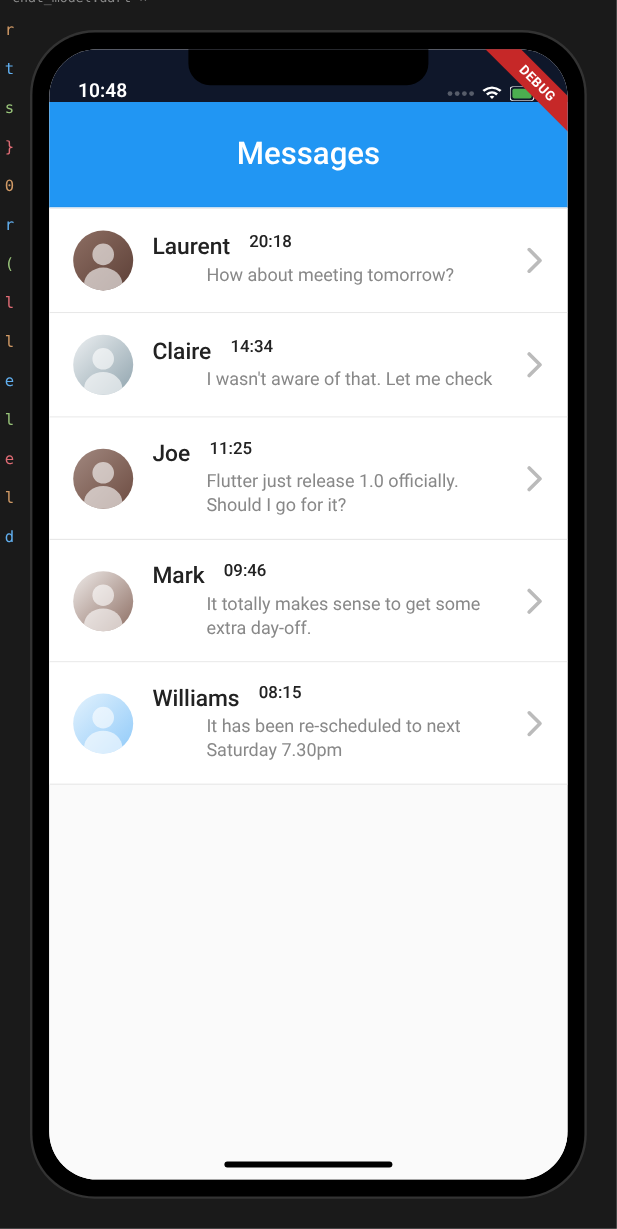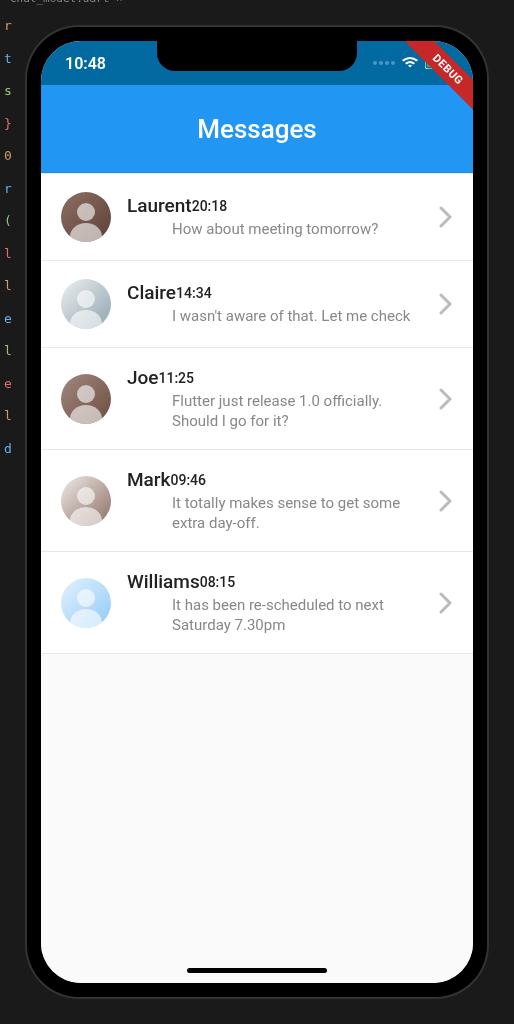--- a/index.html
+++ b/index.html
@@ -67,23 +67,23 @@
       color: #fff;
       font-size: 11px;
       font-weight: bold;
       padding: 4px 40px;
       transform: rotate(45deg);
       z-index: 11;
       letter-spacing: 0.5px;
     }
     .status-bar {
       height: 44px;
-      background: #0369a1;
-      display: flex;
-      align-items: center;
+      background: #0f172a;
+      display: flex;
+      align-items: flex-end;
       justify-content: space-between;
       padding: 0 24px;
       color: #fff;
       font-size: 16px;
       font-weight: 600;
     }
     .status-right {
       display: flex;
       align-items: center;
       gap: 6px;
@@ -137,21 +137,22 @@
       font-size: 20px;
       color: #fff;
       overflow: hidden;
     }
     .chat-content {
       flex: 1;
       min-width: 0;
     }
     .chat-header {
       display: flex;
-      align-items: center;
+      align-items: flex-start;
+      gap: 16px;
       margin-bottom: 3px;
     }
     .chat-name {
       font-size: 19px;
       font-weight: 500;
       color: #222;
     }
     .chat-time {
       font-size: 14px;
       font-weight: 500;

